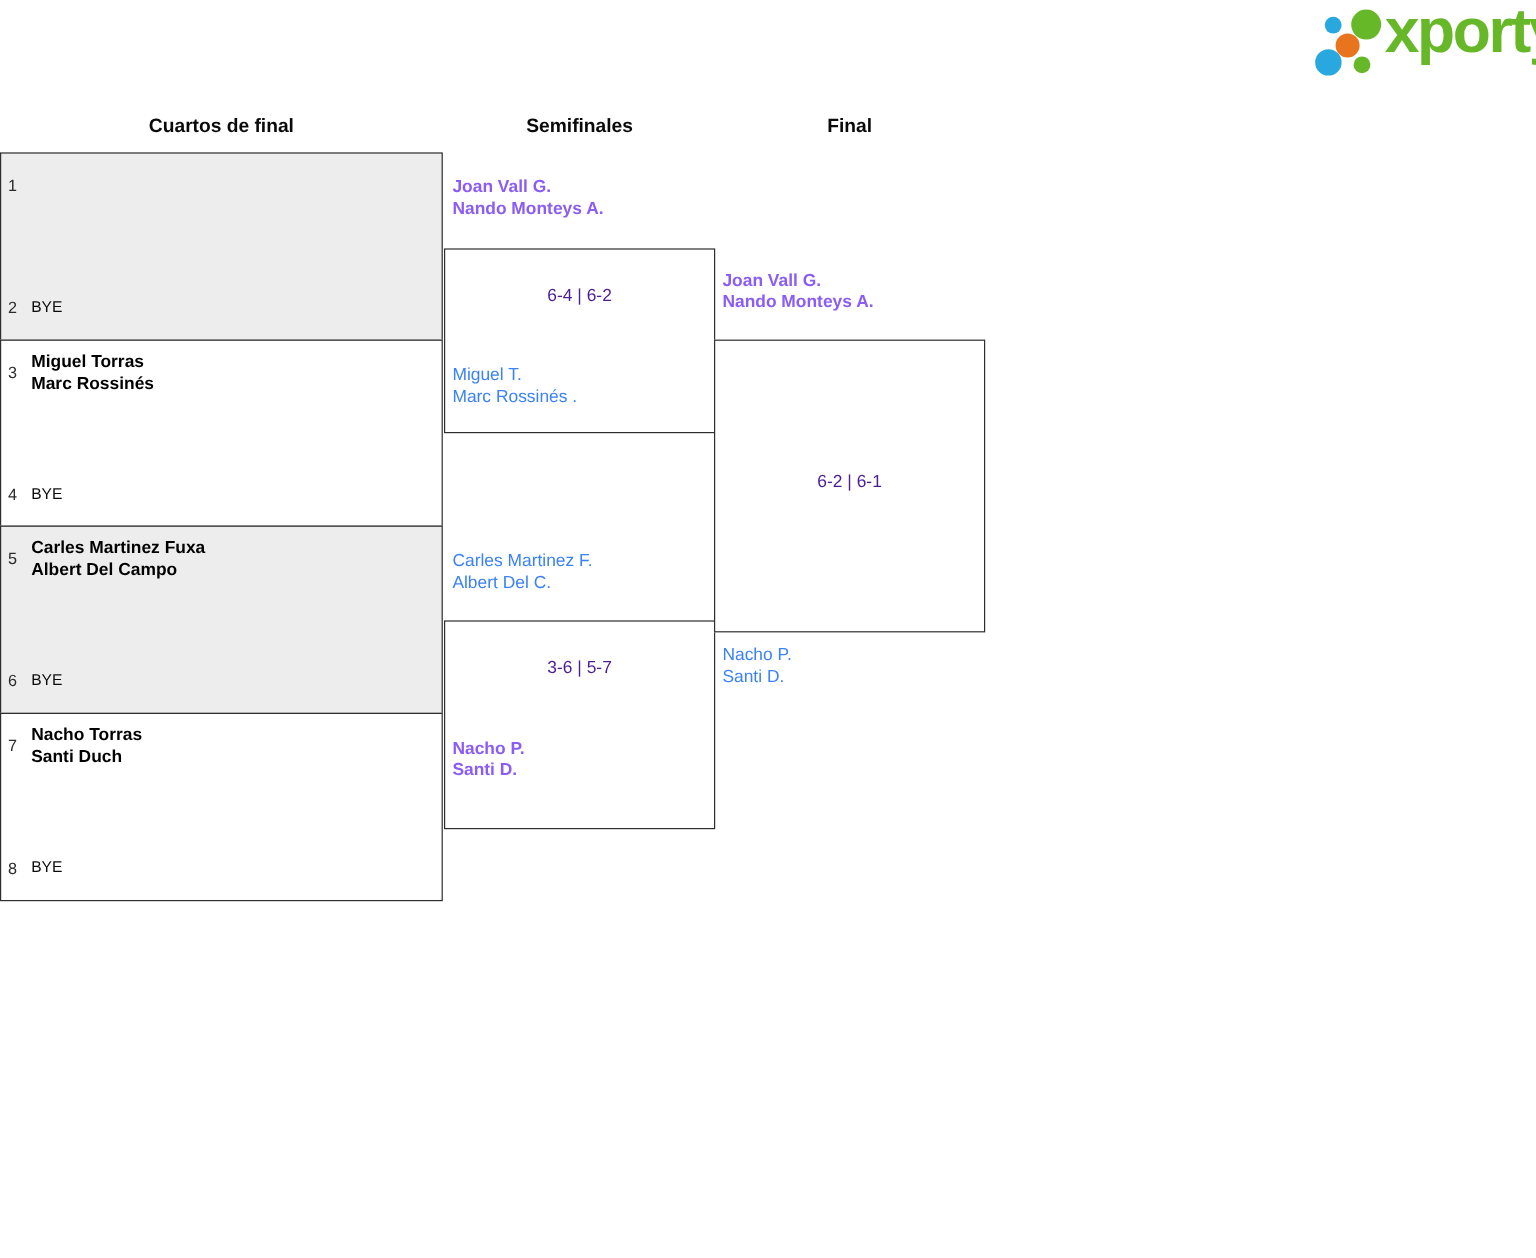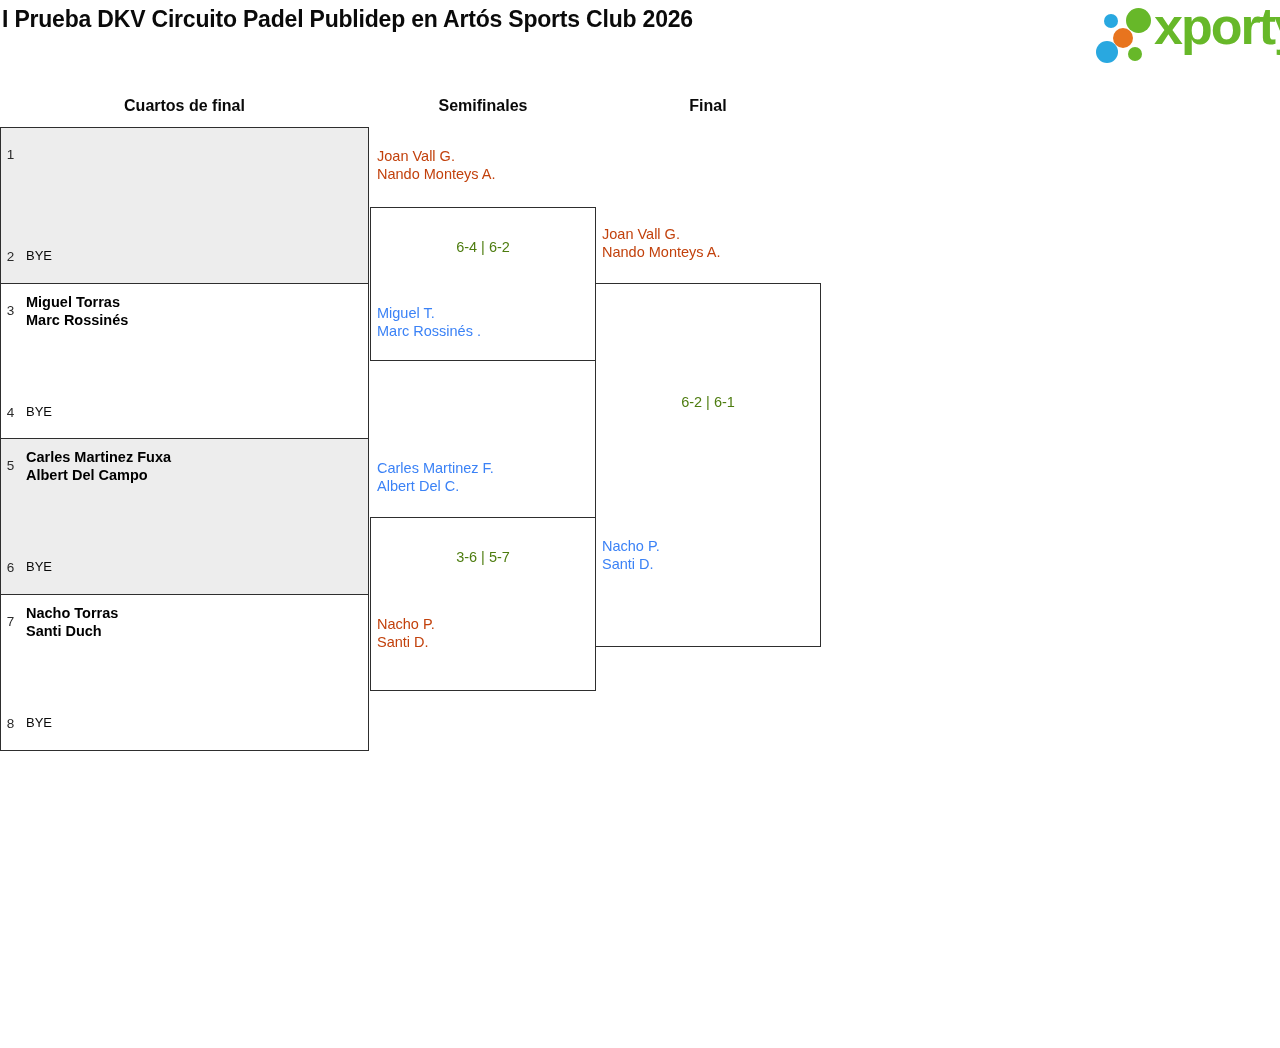--- a/index.html
+++ b/index.html
@@ -29,49 +29,48 @@
                 font-weight:bold;color:#0a0a0a;}
   .rh-qf{left:0;width:369px;}
   .rh-sf{left:370px;width:226px;}
   .rh-f{left:595px;width:226px;}
 
   
   .match-box{position:absolute;border:1px solid #2e2e2e;box-sizing:border-box;background:#fff;}
   .match-box.gray{background:#ededed;}
   .qf{left:0;width:369px;}
   .sf{left:370px;width:226px;}
-  .fin{left:595px;width:226px;height:364px;top:283px;}
+  .fin{left:595px;width:226px;height:244px;top:283px;}
 
   .seed{position:absolute;left:0;width:19px;text-align:center;font-size:13.5px;color:#2b2b2b;}
   .seed-top{top:19px;}
   .seed-bottom{top:121px;}
   .qf-team{position:absolute;left:25px;top:9px;font-size:14.5px;font-weight:bold;
            line-height:18px;color:#000;}
   .bye{position:absolute;left:25px;top:120px;font-size:13px;color:#0a0a0a;}
 
-  .score{position:absolute;left:0;right:0;text-align:center;font-size:14.5px;color:#4d7c0f;}
+  .score{position:absolute;left:0;right:0;text-align:center;font-size:14.5px;color:#4c1d95;}
   .sf .score{top:31px;}
   .fin .score{top:110px;}
 
   
   .pair{position:absolute;font-size:14.5px;line-height:18px;}
-  .pair.winner{font-weight:normal;color:#c2410c;}
+  .pair.winner{font-weight:bold;color:#8b5cf6;}
   .pair.loser{font-weight:normal;color:#3b82f6;}
   .sf1-top{left:377px;top:147px;}
   .sf1-bottom{left:377px;top:304px;}
   .sf2-top{left:377px;top:459px;}
   .sf2-bottom{left:377px;top:615px;}
   .fin-top{left:602px;top:225px;}
   .fin-bottom{left:602px;top:537px;}
 </style>
 </head>
 <body style="--logo-green: #67b829; --logo-blue: #29a8e0; --logo-orange: #e8741e;">
 
 <div class="title">
-  <div>I Prueba DKV Circuito Padel Publidep en Artós Sports Club 2026</div>
 </div>
 
 <div class="logo">
   <span class="dot dot-blue-sm"></span>
   <span class="dot dot-green-lg"></span>
   <span class="dot dot-orange"></span>
   <span class="dot dot-blue-lg"></span>
   <span class="dot dot-green-sm"></span>
   <span class="logo-text">xporty</span>
 </div>

